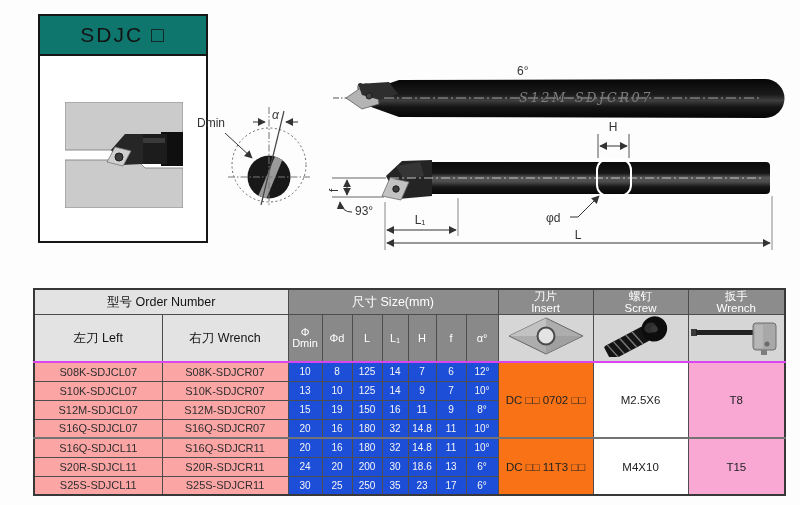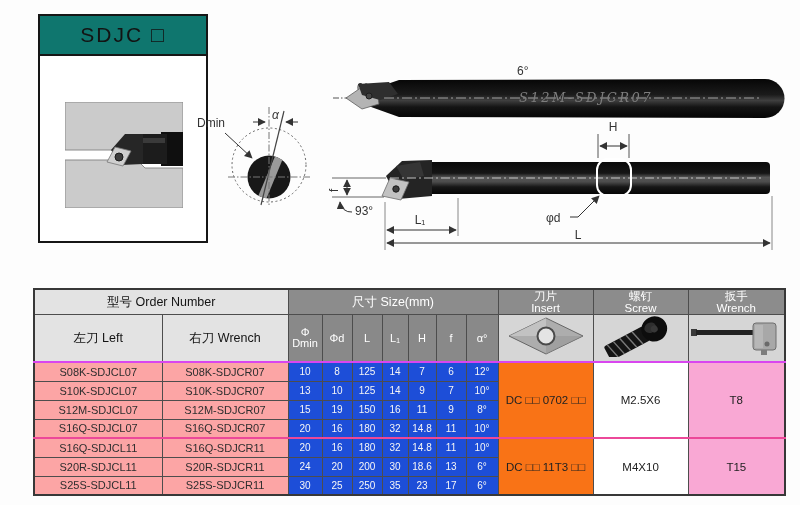--- a/index.html
+++ b/index.html
@@ -27,21 +27,21 @@
   .hd2{background:#898989;color:#fff;font-size:11px}
   .hd2 .two{line-height:11px}
   .imgc{background:#d6d6d6}
   tr.h1{height:24px} tr.h2{height:46px} tbody tr{height:19px}
   .oc{background:#fca5a5;color:#2e2e2e;font-size:11px}
   .dc{background:#1d4ed8;color:#f6f6f6;font-size:10px}
   .mc{background:#f97316;color:#222;font-size:11.5px}
   .mc.w{background:#ffffff}
   .mc.g{background:#f9a8d4}
   thead tr.h2 th{border-bottom:2px solid #d946ef}
-  tr.gsep td{border-top:2px solid #ec4899}
+  tr.gsep td{border-top:2px solid #737373}
 </style>
 </head>
 <body>
 
 <div class="sdjc-box">
   <div class="sdjc-title">SDJC □</div>
   <svg class="sdjc-photo" width="118" height="106" viewBox="0 0 118 106">
     <path d="M0,0 H118 V34 H80 L72,48 H0 Z" fill="#cbcbcb" stroke="#8a8a8a" stroke-width="1"></path>
     <path d="M0,106 H118 V66 H80 L72,58 H0 Z" fill="#cbcbcb" stroke="#8a8a8a" stroke-width="1"></path>
     <rect x="96" y="30" width="22" height="34" fill="#0f0f0f"></rect>

